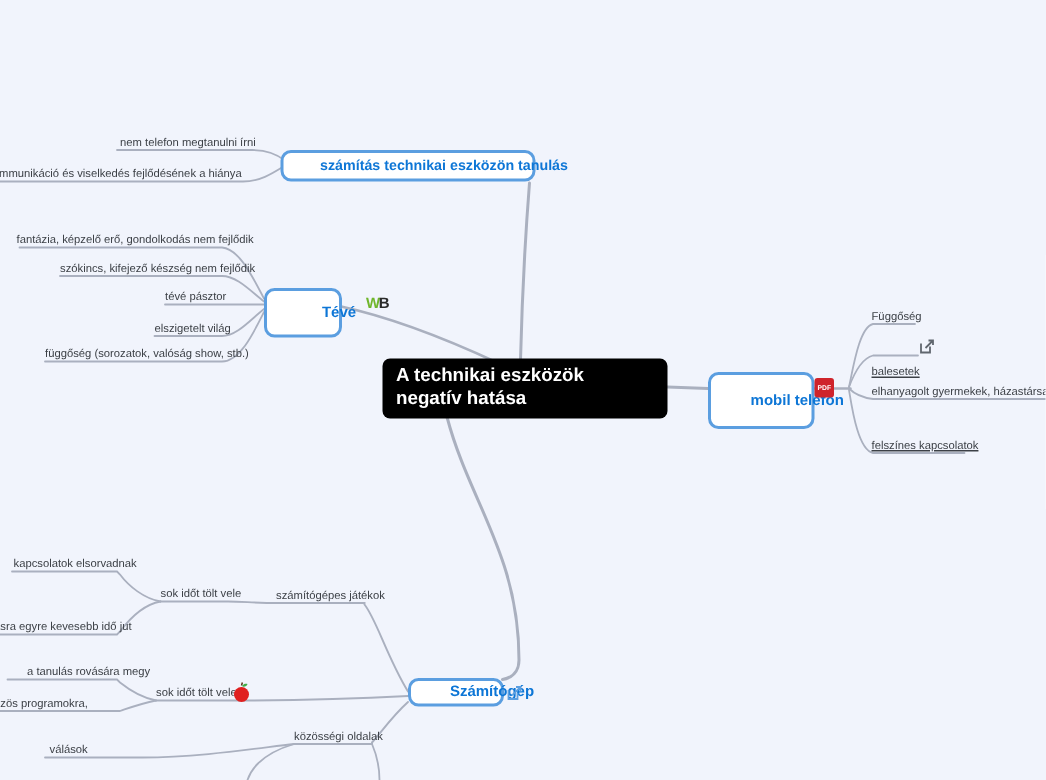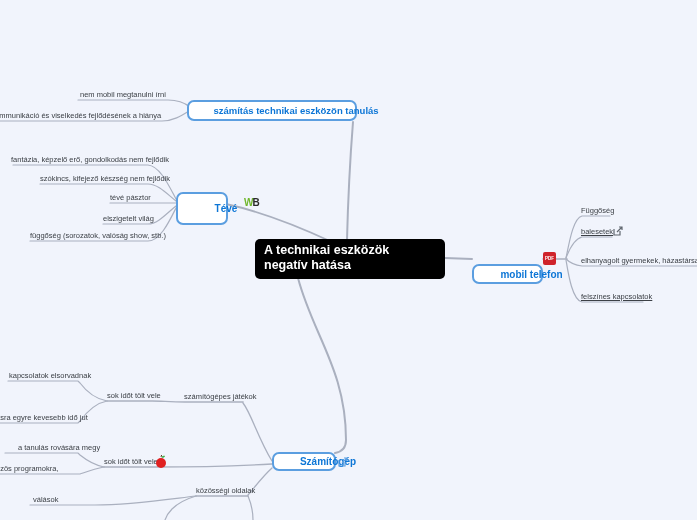--- a/index.html
+++ b/index.html
@@ -40,21 +40,21 @@
     border-radius:5px;
     color:#ffffff;
     font-weight:bold;
     font-size:12.5px;
     line-height:15px;
     padding:4px 9px;
     white-space:normal;
   }
   .node-tanulas{left:187px;top:100px;width:170px;height:21px;font-size:9.5px;}
   .node-teve{left:176px;top:192px;width:37px;height:33px;font-size:10px;}
-  .node-mobil{left:472px;top:248px;width:71px;height:20px;font-size:10px;margin-top:16px;}
+  .node-mobil{left:472px;top:248px;width:71px;height:38px;font-size:10px;}
   .node-szamitogep{left:272px;top:452px;width:64px;height:19px;font-size:10px;}
 
   .wb-badge{
     position:absolute;left:228px;top:197px;
     font-size:10px;font-weight:bold;line-height:12px;
     letter-spacing:-1px;
     padding-left:16px;
   }
   .wb-badge .w{color:#70b62c;}
   .wb-badge .b{color:#2a2a2a;}
@@ -118,31 +118,31 @@
 
   <div class="node node-mobil">mobil telefon</div>
   <div class="pdf-badge">PDF</div>
 
   <div class="node node-szamitogep">Számítógép</div>
   <svg class="ext-icon ext-szamitogep" viewBox="0 0 10 10">
     <path d="M1,3 L1,9 L7,9 L7,5" fill="none" stroke="#5b9ee0" stroke-width="1.2"></path>
     <path d="M4,6 L9,1 M6,1 L9,1 L9,4" fill="none" stroke="#5b9ee0" stroke-width="1.2"></path>
   </svg>
 
-  <div class="leaf" style="left:80px;top:90px;">nem mobil megtanulni írni</div>
+  <div class="leaf" style="left:80px;top:90px;">nem telefon megtanulni írni</div>
   <div class="leaf" style="left:-34px;top:111px;">szóbeli kommunikáció és viselkedés fejlődésének a hiánya</div>
 
   <div class="leaf" style="left:11px;top:155px;text-align:center;">fantázia, képzelő erő, gondolkodás nem fejlődik</div>
   <div class="leaf" style="left:40px;top:174px;">szókincs, kifejező készség nem fejlődik</div>
   <div class="leaf" style="left:110px;top:193px;text-align:center;">tévé pásztor</div>
   <div class="leaf" style="left:103px;top:214px;">elszigetelt világ</div>
   <div class="leaf" style="left:30px;top:231px;">függőség (sorozatok, valóság show, stb.)</div>
 
   <div class="leaf" style="left:581px;top:206px;">Függőség</div>
-  <div class="leaf" style="left:581px;top:227px;text-decoration:underline;">balesetek</div>
+  <div class="leaf" style="left:581px;top:243px;text-decoration:underline;">balesetek</div>
   <svg class="ext-icon ext-balesetek" viewBox="0 0 10 10">
     <path d="M1,3 L1,9 L7,9 L7,5" fill="none" stroke="#60666e" stroke-width="1.2"></path>
     <path d="M4,6 L9,1 M6,1 L9,1 L9,4" fill="none" stroke="#60666e" stroke-width="1.2"></path>
   </svg>
   <div class="leaf" style="left:581px;top:256px;">elhanyagolt gyermekek, házastársak, szü</div>
   <div class="leaf" style="left:581px;top:292px;text-decoration:underline;">felszínes kapcsolatok</div>
 
   <div class="leaf" style="left:9px;top:371px;">kapcsolatok elsorvadnak</div>
   <div class="leaf" style="left:107px;top:391px;">sok időt tölt vele</div>
   <div class="leaf" style="left:184px;top:392px;">számítógépes játékok</div>

